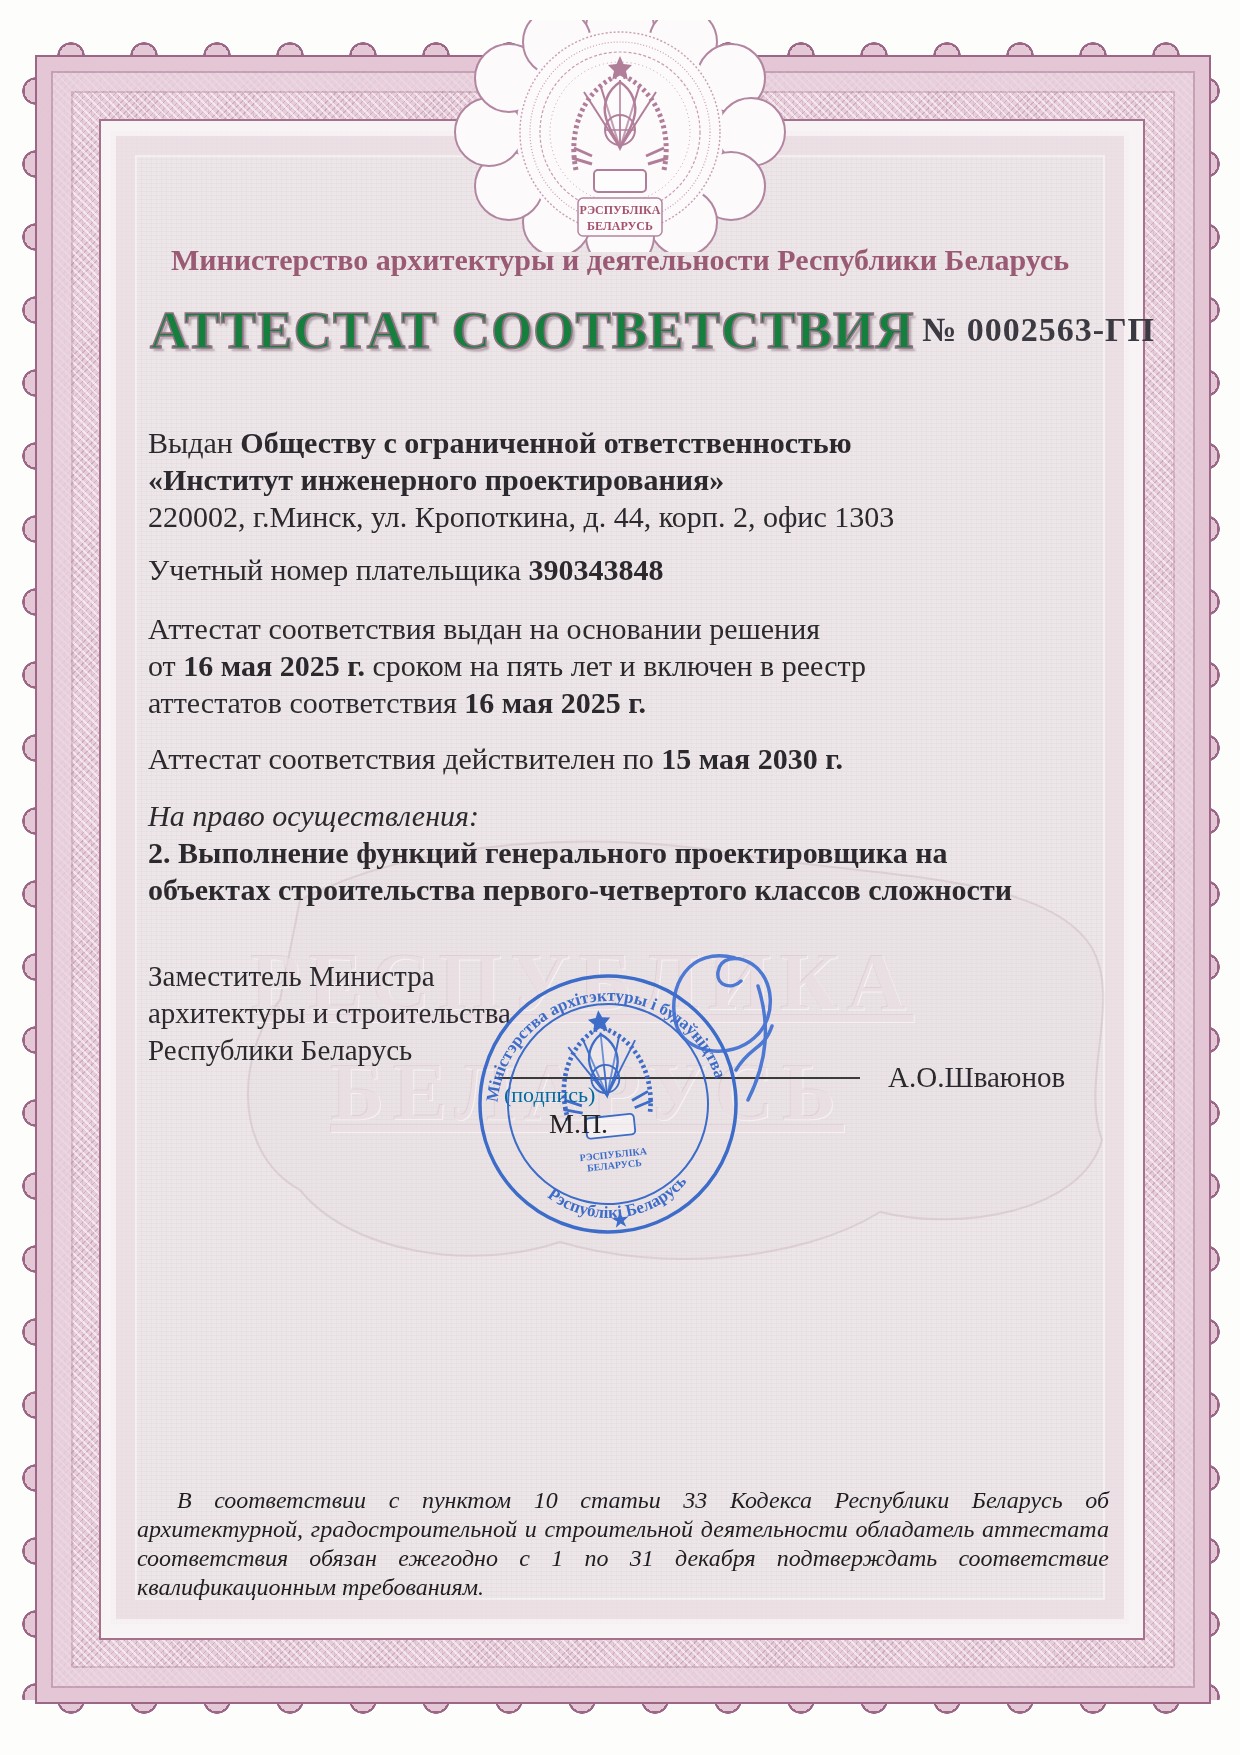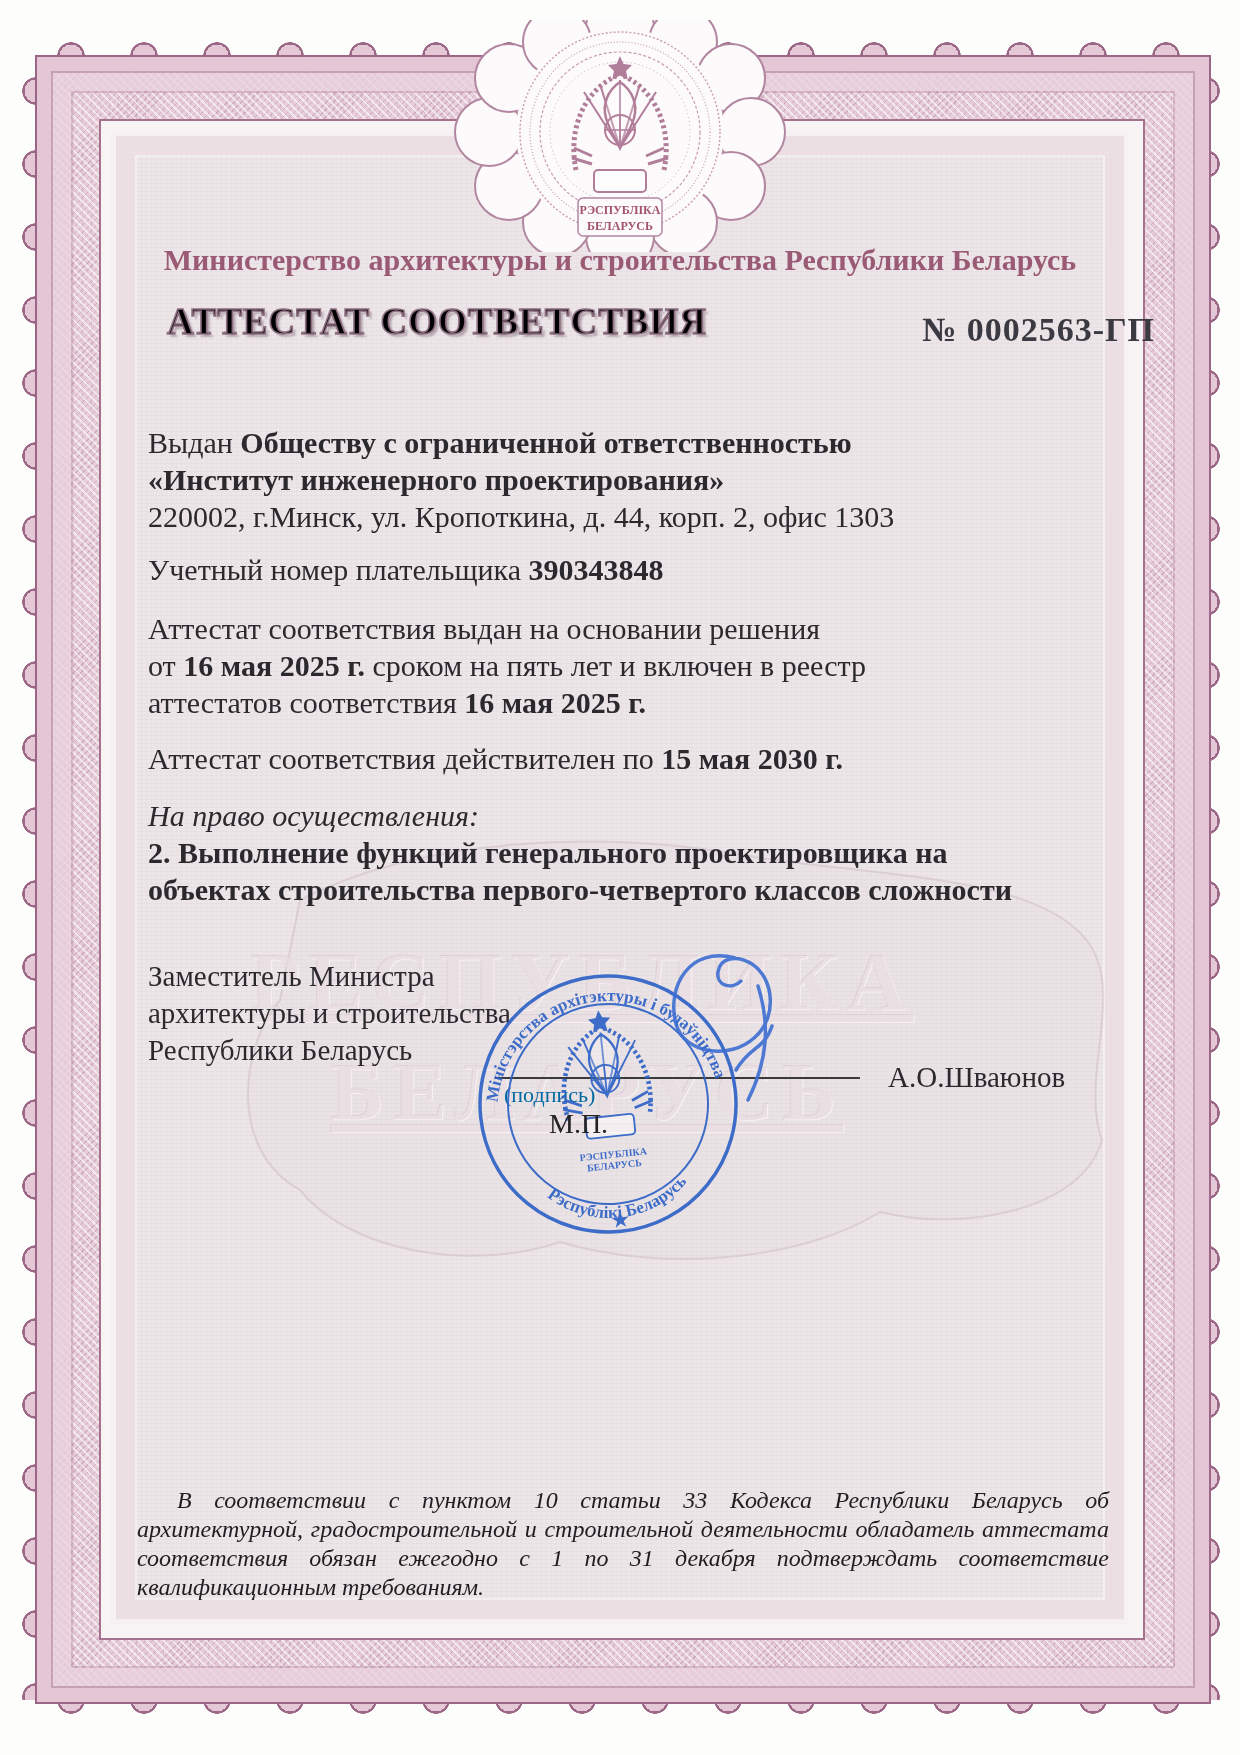--- a/index.html
+++ b/index.html
@@ -45,22 +45,22 @@
   
   .wm-map{position:absolute;left:0;top:0;z-index:2;}
   .wm-word{position:absolute;z-index:2;font-weight:bold;letter-spacing:8px;
            color:rgba(172,132,152,.16);text-shadow:1px 1px 0 rgba(255,255,255,.55);text-decoration:underline;}
   .wm1{left:250px;top:935px;font-size:82px;}
   .wm2{left:330px;top:1045px;font-size:82px;}
 
   
   .ministry{position:absolute;left:115px;top:243px;width:1010px;z-index:5;
             text-align:center;font-size:30px;font-weight:bold;color:#9a5a74;}
-  .title{position:absolute;left:167px;top:300px;z-index:5;font-size:37px;font-weight:bold;
-         letter-spacing:1px;color:#000000;-webkit-text-stroke:1.6px #8e7082;
+  .title{position:absolute;left:150px;top:300px;z-index:5;font-size:53px;font-weight:bold;
+         letter-spacing:1px;color:#15803d;-webkit-text-stroke:1.6px #8e7082;
          text-shadow:3px 3px 2px rgba(116,90,105,.45);white-space:nowrap;}
   .cert-no{position:absolute;left:878px;top:311px;z-index:5;font-size:34px;font-weight:bold;
            color:#3b3a42;letter-spacing:1px;white-space:nowrap;margin-left:44px;}
 
   
   .content{position:absolute;left:148px;top:424px;width:930px;z-index:5;
            font-size:30px;line-height:37px;color:#2b292d;}
   .content p{margin:0;}
   .p2{margin-top:16px !important;}
   .p3{margin-top:22px !important;}
@@ -158,21 +158,21 @@
     <g color="#b17e9a">
       <use href="#emblem" x="122" y="32" width="130" height="150"></use>
     </g>
     <g>
       <rect x="145" y="178" width="84" height="38" rx="5" fill="#fdfafb" stroke="#b286a0" stroke-width="1.5"></rect>
       <text x="187" y="194" text-anchor="middle" font-size="12" font-weight="bold" fill="#a4536e" font-family="Liberation Serif, serif">РЭСПУБЛІКА</text>
       <text x="187" y="210" text-anchor="middle" font-size="12" font-weight="bold" fill="#a4536e" font-family="Liberation Serif, serif">БЕЛАРУСЬ</text>
     </g>
   </svg>
 
-  <div class="ministry">Министерство архитектуры и строительства Республики Беларусь</div>
+  <div class="ministry">Министерство архитектуры и деятельности Республики Беларусь</div>
   <div class="title">АТТЕСТАТ СООТВЕТСТВИЯ</div>
   <div class="cert-no">№ 0002563-ГП</div>
 
   <div class="content">
     <p><span>Выдан </span><span class="b">Обществу с ограниченной ответственностью</span></p>
     <p class="b">«Институт инженерного проектирования»</p>
     <p>220002, г.Минск, ул. Кропоткина, д. 44, корп. 2, офис 1303</p>
 
     <p class="p2"><span>Учетный номер плательщика </span><span class="b">390343848</span></p>
 

